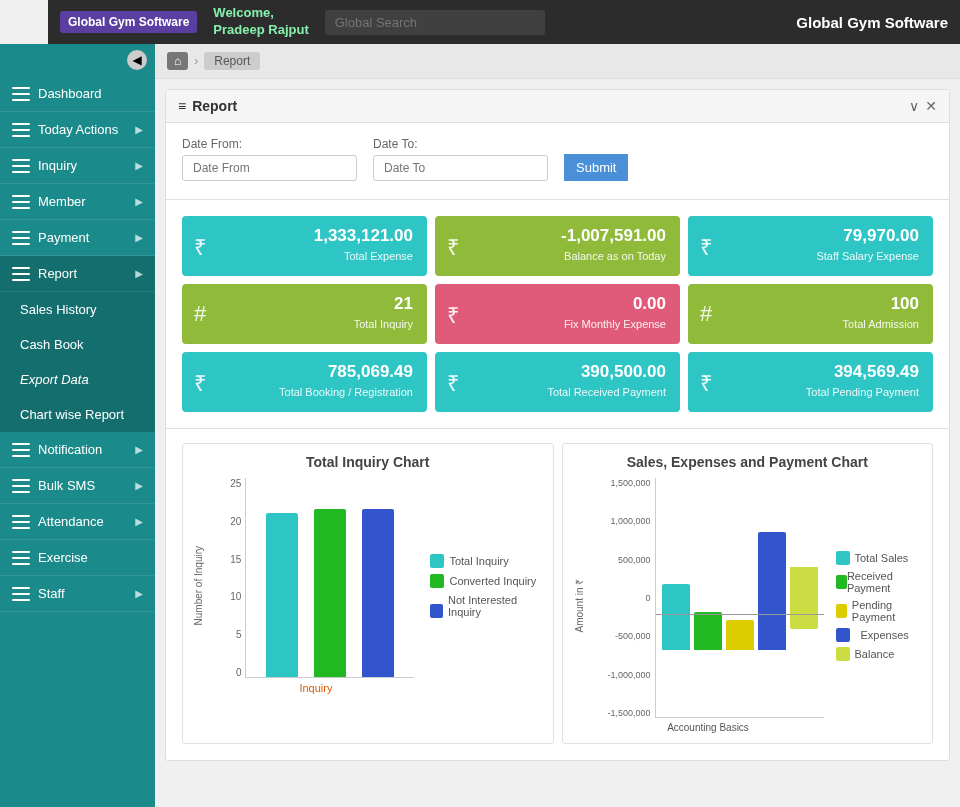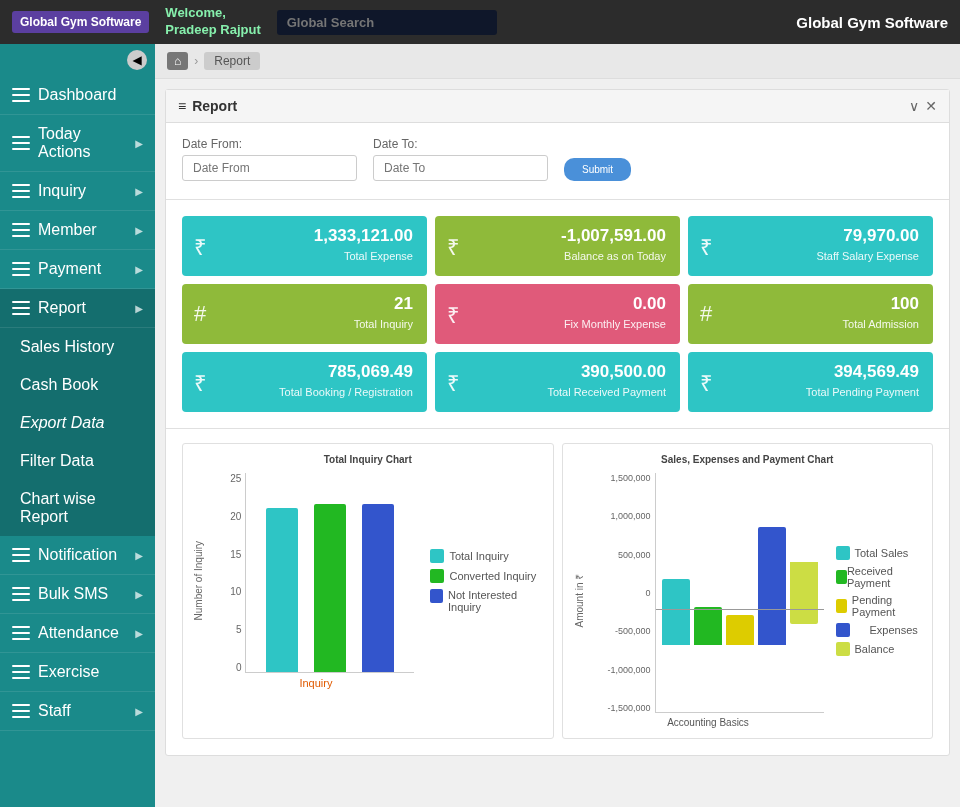--- a/index.html
+++ b/index.html
@@ -1,37 +1,37 @@
 <!DOCTYPE html>
 <html><head>
   <meta charset="utf-8">
   <style>
     * { margin: 0; padding: 0; box-sizing: border-box; }
     body { font-family: Arial, sans-serif; font-size: 13px; background: #f0f0f0; display: flex; flex-direction: column; height: 100vh; overflow: hidden; }
 
     
-    .header { background: #2c2c2c; display: flex; align-items: center; height: 44px; padding: 0 12px; gap: 16px; flex-shrink: 0; }
+    .header { background: #2c2c2c; display: flex; align-items: center; height: 44px; padding: 0 12px; gap: 16px; flex-shrink: 0; margin-left: 48px; }
     .logo-box { background: #5b3fa0; color: white; font-weight: bold; font-size: 12px; padding: 4px 8px; border-radius: 3px; white-space: nowrap; }
     .welcome-text { color: #86efac; font-size: 13px; line-height: 1.3; }
     .welcome-text span { display: block; font-weight: bold; }
-    .search-box { background: #0f172a; border: none; padding: 5px 10px; border-radius: 3px; width: 220px; font-size: 13px; color: #999; font-weight: bold; }
+    .search-box { background: #404040; border: none; padding: 5px 10px; border-radius: 3px; width: 220px; font-size: 13px; color: #999; }
     .header-title { color: white; margin-left: auto; font-size: 15px; font-weight: bold; }
 
     
     .body-wrap { display: flex; flex: 1; overflow: hidden; }
 
     
     .sidebar { width: 155px; background: #1a8a8a; flex-shrink: 0; overflow-y: auto; }
     .sidebar-toggle { display: flex; justify-content: flex-end; padding: 6px 8px; }
     .toggle-btn { background: #ccc; border: none; border-radius: 50%; width: 20px; height: 20px; cursor: pointer; font-size: 12px; display: flex; align-items: center; justify-content: center; }
     .sidebar-item { display: flex; align-items: center; padding: 10px 12px; color: white; cursor: pointer; border-bottom: 1px solid rgba(255,255,255,0.1); gap: 8px; }
     .sidebar-item.active { background: rgba(0,0,0,0.2); }
     .sidebar-icon { width: 18px; height: 14px; display: flex; flex-direction: column; justify-content: space-between; flex-shrink: 0; }
     .sidebar-icon span { display: block; height: 2px; background: white; border-radius: 1px; }
-    .sidebar-label { font-size: 16px; flex: 1; }
+    .sidebar-label { font-size: 13px; flex: 1; }
     .sidebar-arrow { font-size: 10px; color: rgba(255,255,255,0.7); }
     .sidebar-sub { background: rgba(0,0,0,0.2); }
     .sidebar-sub .sidebar-item { padding-left: 20px; font-size: 12px; border-bottom: none; }
     .sidebar-sub .sidebar-item.active-sub { color: white; font-style: italic; }
 
     
     .main { flex: 1; overflow-y: auto; background: #f0f0f0; }
     .breadcrumb-bar { background: #e8e8e8; padding: 8px 12px; display: flex; align-items: center; gap: 6px; border-bottom: 1px solid #ddd; }
     .breadcrumb-home { background: #777; color: white; padding: 2px 7px; border-radius: 3px; font-size: 12px; cursor: pointer; }
     .breadcrumb-sep { color: #999; font-size: 12px; }
@@ -40,38 +40,38 @@
     .report-panel { background: white; margin: 10px; border: 1px solid #ddd; border-radius: 3px; }
     .report-header { background: #f5f5f5; padding: 8px 12px; display: flex; align-items: center; justify-content: space-between; border-bottom: 1px solid #ddd; }
     .report-title { font-size: 14px; font-weight: bold; color: #333; display: flex; align-items: center; gap: 6px; }
     .report-controls { display: flex; gap: 6px; }
     .report-ctrl-btn { background: none; border: none; cursor: pointer; color: #666; font-size: 14px; }
 
     .filter-area { padding: 14px 16px; display: flex; align-items: flex-end; gap: 16px; }
     .filter-group { display: flex; flex-direction: column; gap: 4px; }
     .filter-label { font-size: 12px; color: #666; }
     .filter-input { border: 1px solid #ccc; padding: 5px 10px; border-radius: 3px; font-size: 12px; width: 175px; color: #999; }
-    .submit-btn { background: #4a90d9; color: white; border: none; padding: 6px 18px; border-radius: 10px; cursor: pointer; font-size: 10px; }
+    .submit-btn { background: #4a90d9; color: white; border: none; padding: 6px 12px; border-radius: 0; cursor: pointer; font-size: 13px; }
 
     .divider { border: none; border-top: 1px solid #e0e0e0; margin: 4px 0; }
 
     
     .stat-cards { display: grid; grid-template-columns: repeat(3, 1fr); gap: 8px; padding: 12px 16px; }
     .stat-card { border-radius: 4px; padding: 10px 14px; display: flex; flex-direction: column; align-items: flex-end; min-height: 60px; position: relative; }
     .stat-card .card-icon { position: absolute; left: 12px; top: 50%; transform: translateY(-50%); font-size: 22px; color: rgba(255,255,255,0.9); }
     .stat-card .card-value { font-size: 17px; font-weight: bold; color: white; }
     .stat-card .card-label { font-size: 11px; color: rgba(255,255,255,0.9); margin-top: 4px; }
     .card-teal { background: #2ec5c5; }
     .card-green { background: #8fba3a; }
     .card-pink { background: #e05a7a; }
 
     
     .charts-area { display: grid; grid-template-columns: 1fr 1fr; gap: 8px; padding: 10px 16px 16px; }
     .chart-box { background: white; border: 1px solid #e0e0e0; border-radius: 3px; padding: 10px; }
-    .chart-title { text-align: center; font-size: 10px; font-weight: bold; color: #444; margin-bottom: 8px; }
+    .chart-title { text-align: center; font-size: 14px; font-weight: bold; color: #444; margin-bottom: 8px; }
   </style>
 </head>
 <body>
 
 <div class="header">
   <div class="logo-box">Global Gym Software</div>
   <div class="welcome-text">
     <span>Welcome,</span>
     <span>Pradeep Rajput</span>
   </div>
@@ -149,23 +149,20 @@
       <div class="sidebar-item">
         <span class="sidebar-label">Sales History</span>
       </div>
       <div class="sidebar-item">
         <span class="sidebar-label">Cash Book</span>
       </div>
       <div class="sidebar-item active-sub" style="font-style:italic;">
         <span class="sidebar-label">Export Data</span>
       </div>
       <div class="sidebar-item">
-        <span class="sidebar-label">Filter Data</span>
-      </div>
-      <div class="sidebar-item">
         <span class="sidebar-label">Chart wise Report</span>
       </div>
     </div>
 
     <div class="sidebar-item">
       <div class="sidebar-icon">
           <span></span>
           <span></span>
           <span></span>
         </div>
@@ -333,21 +330,21 @@
 
             <div style="display:flex; flex-direction:column; justify-content:center; gap:6px; font-size:11px; color:#555; padding-left:6px;">
               <div style="display:flex; align-items:center; gap:5px;">
                 <div style="width:14px;height:14px;background:#2ec5c5;border-radius:2px;"></div>
                 <span>Total Inquiry</span>
               </div>
               <div style="display:flex; align-items:center; gap:5px;">
                 <div style="width:14px;height:14px;background:#22b822;border-radius:2px;"></div>
                 <span>Converted Inquiry</span>
               </div>
-              <div style="display:flex; align-items:flex-start; gap:5px;">
+              <div style="display:flex; align-items:flex-end; gap:5px;">
                 <div style="width:14px;height:14px;background:#3355cc;border-radius:2px;"></div>
                 <span>Not Interested Inquiry</span>
               </div>
             </div>
           </div>
         </div>
 
         <div class="chart-box">
           <div class="chart-title">Sales, Expenses and Payment Chart</div>
           <div style="display:flex; gap:6px;">
@@ -398,21 +395,21 @@
                 <span>Total Sales</span>
               </div>
               <div style="display:flex; align-items:center; ">
                 <div style="width:14px;height:14px;background:#22b822;border-radius:2px;"></div>
                 <span>Received Payment</span>
               </div>
               <div style="display:flex; align-items:center; gap:5px;">
                 <div style="width:14px;height:14px;background:#ddcc00;border-radius:2px;"></div>
                 <span>Pending Payment</span>
               </div>
-              <div style="display:flex; align-items:center; gap:20px;">
+              <div style="display:flex; align-items:center; gap:11px;">
                 <div style="width:14px;height:14px;background:#3355cc;border-radius:2px;"></div>
                 <span>Expenses</span>
               </div>
               <div style="display:flex; align-items:center; gap:5px;">
                 <div style="width:14px;height:14px;background:#ccdd44;border-radius:2px;"></div>
                 <span>Balance</span>
               </div>
             </div>
           </div>
         </div>

